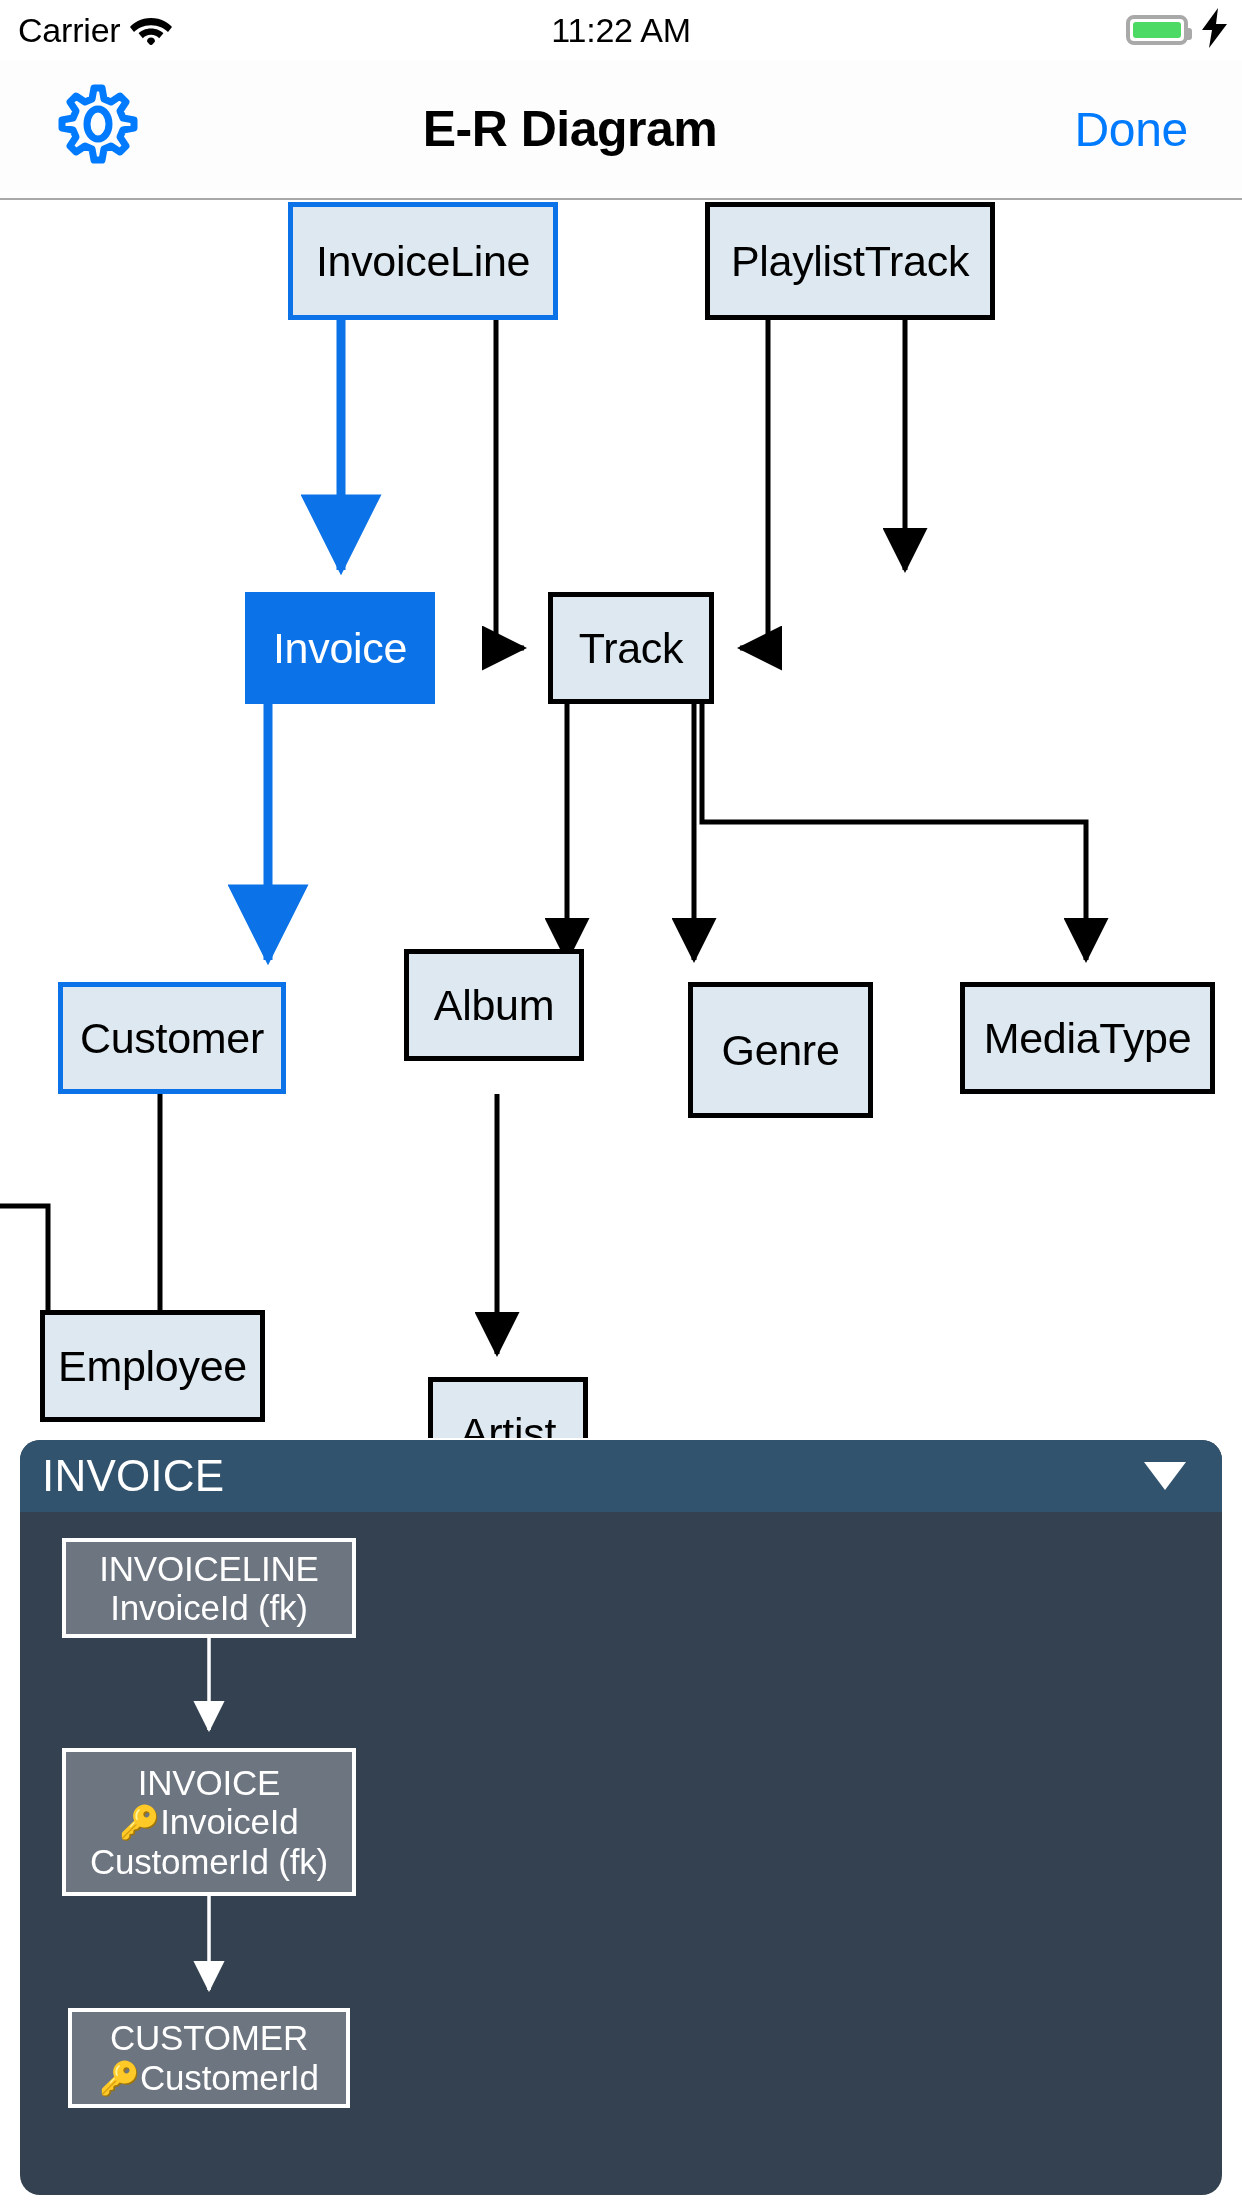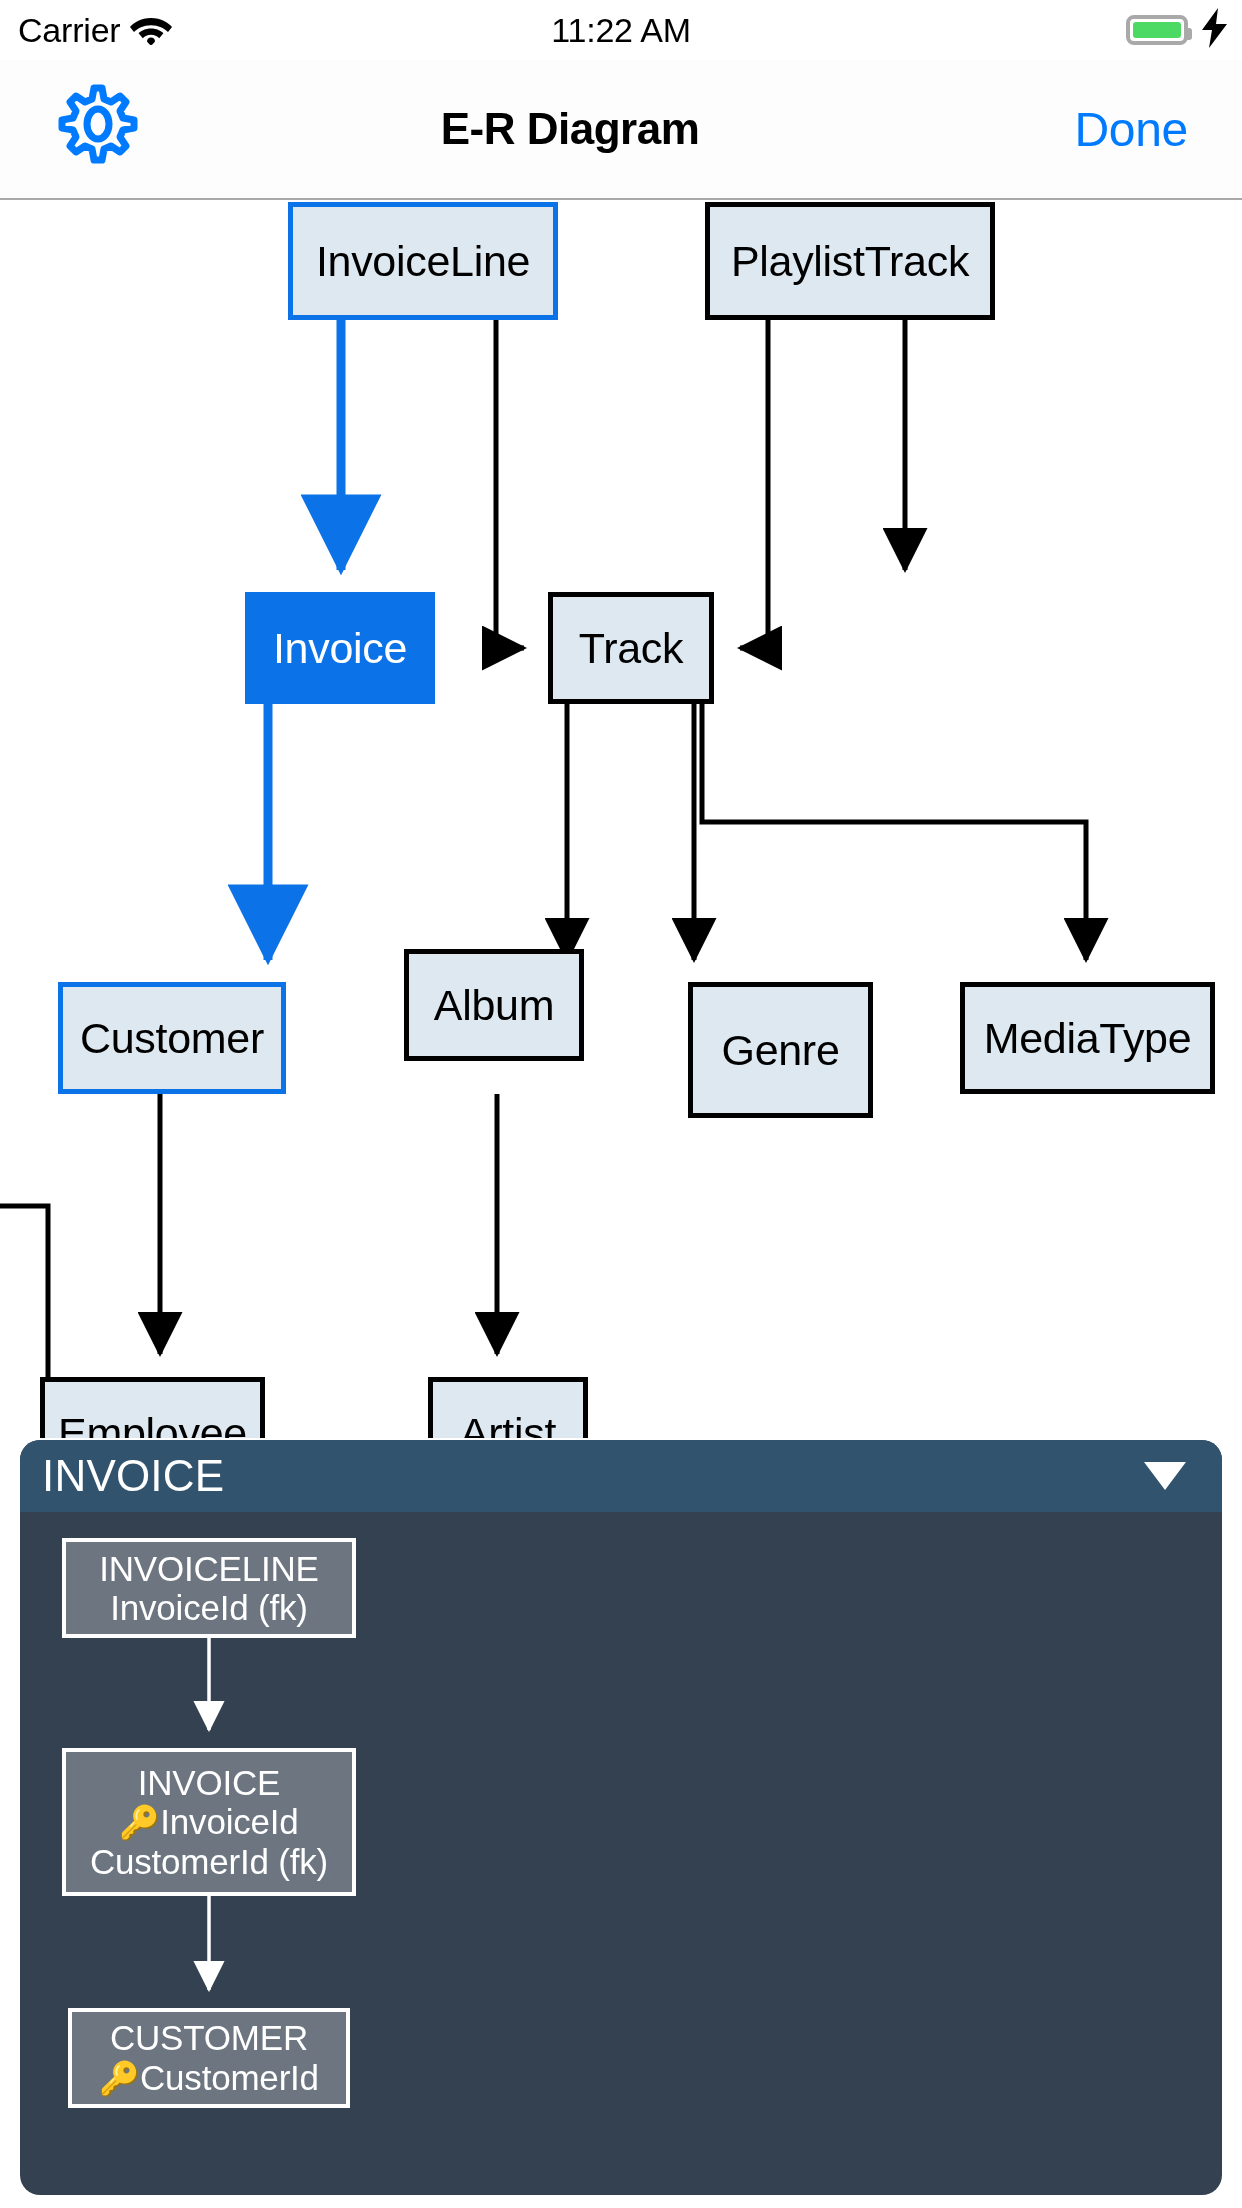--- a/index.html
+++ b/index.html
@@ -87,21 +87,21 @@
     position: absolute;
     left: 46px; top: 22px;
     width: 96px; height: 96px;
     display: flex; align-items: center; justify-content: center;
   }
   #nav-title {
     position: absolute;
     left: 0; top: 0;
     width: 1140px; height: 138px;
     display: flex; align-items: center; justify-content: center;
-    font-size: 44px;
+    font-size: 50px;
     font-weight: bold;
     color: #000;
     letter-spacing: -0.5px;
     text-align: center;
   }
   #done-button {
     position: absolute;
     right: 54px; top: 0;
     height: 138px;
     display: flex; align-items: center;
@@ -295,21 +295,21 @@
     </div>
   <div class="er-node" style="left:404px;  top:747px;  width:180px; height:112px;">
       <span>Album</span>
     </div>
   <div class="er-node" style="left:688px;  top:780px;  width:185px; height:136px;">
       <span>Genre</span>
     </div>
   <div class="er-node" style="left:960px;  top:780px;  width:255px; height:112px;">
       <span>MediaType</span>
     </div>
-  <div class="er-node" style="left:40px;   top:1175px; width:225px; height:112px;">
+  <div class="er-node" style="left:40px;   top:1108px; width:225px; height:112px;">
       <span>Employee</span>
     </div>
   <div class="er-node" style="left:428px;  top:1175px; width:160px; height:112px;">
       <span>Artist</span>
     </div>
 </div>
 
 <div id="detail-panel">
   <div id="panel-header">
     <span id="panel-title">INVOICE</span>

